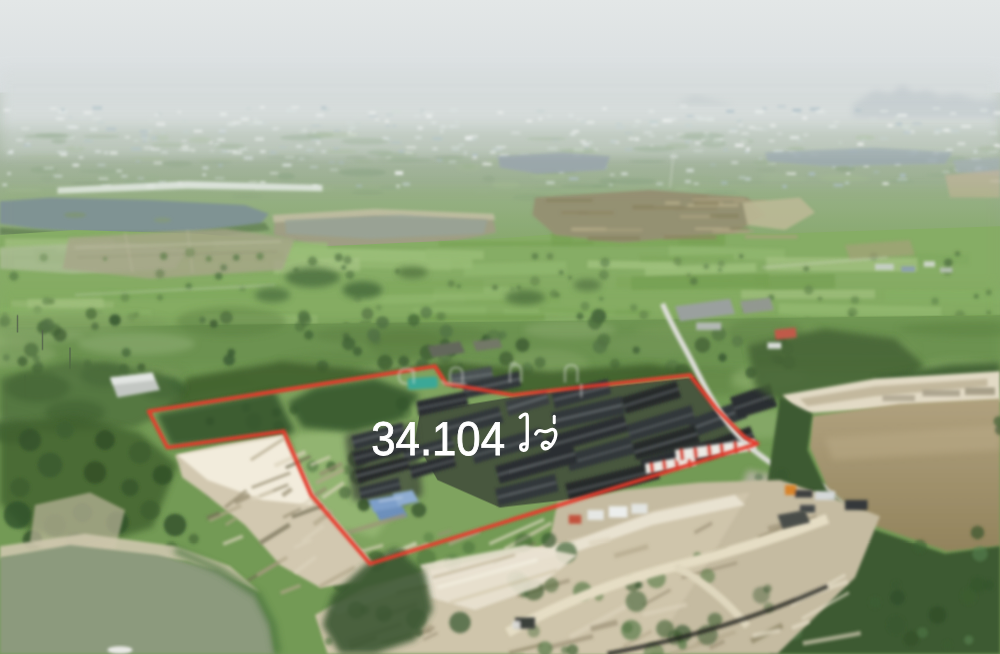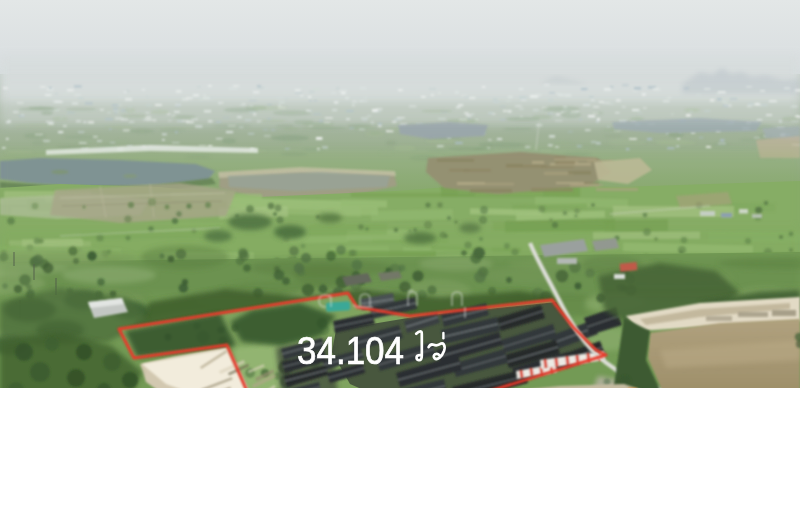--- a/index.html
+++ b/index.html
@@ -1,16 +1,16 @@
 <!DOCTYPE html>
 <html><head>
 <meta charset="utf-8">
 <style>
 html,body{margin:0;padding:0;}
-#stage{position:relative;width:800px;height:388px;overflow:hidden;font-family:"Liberation Sans",sans-serif;background:#b9c4b4;}
+#stage{position:relative;width:800px;height:523px;overflow:hidden;font-family:"Liberation Sans",sans-serif;background:#b9c4b4;}
 </style>
 </head>
 <body>
 <div id="stage">
 <svg width="800" height="523" viewBox="0 0 800 523" xmlns="http://www.w3.org/2000/svg">
 <defs>
 <linearGradient id="sky" x1="0" y1="0" x2="0" y2="1">
 <stop offset="0" stop-color="#e3e7e7"></stop>
           <stop offset="0.55" stop-color="#d9dee0"></stop>
           <stop offset="1" stop-color="#c9d1d3"></stop>

